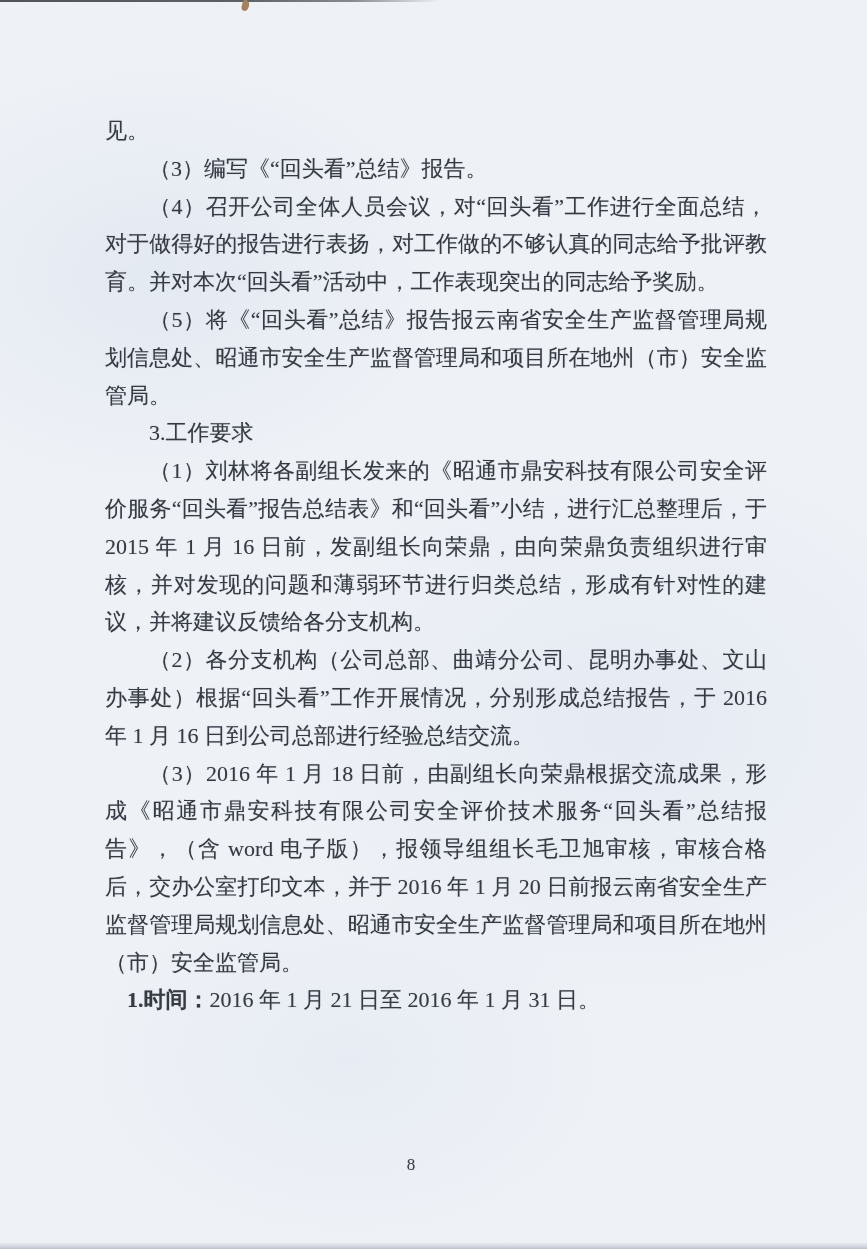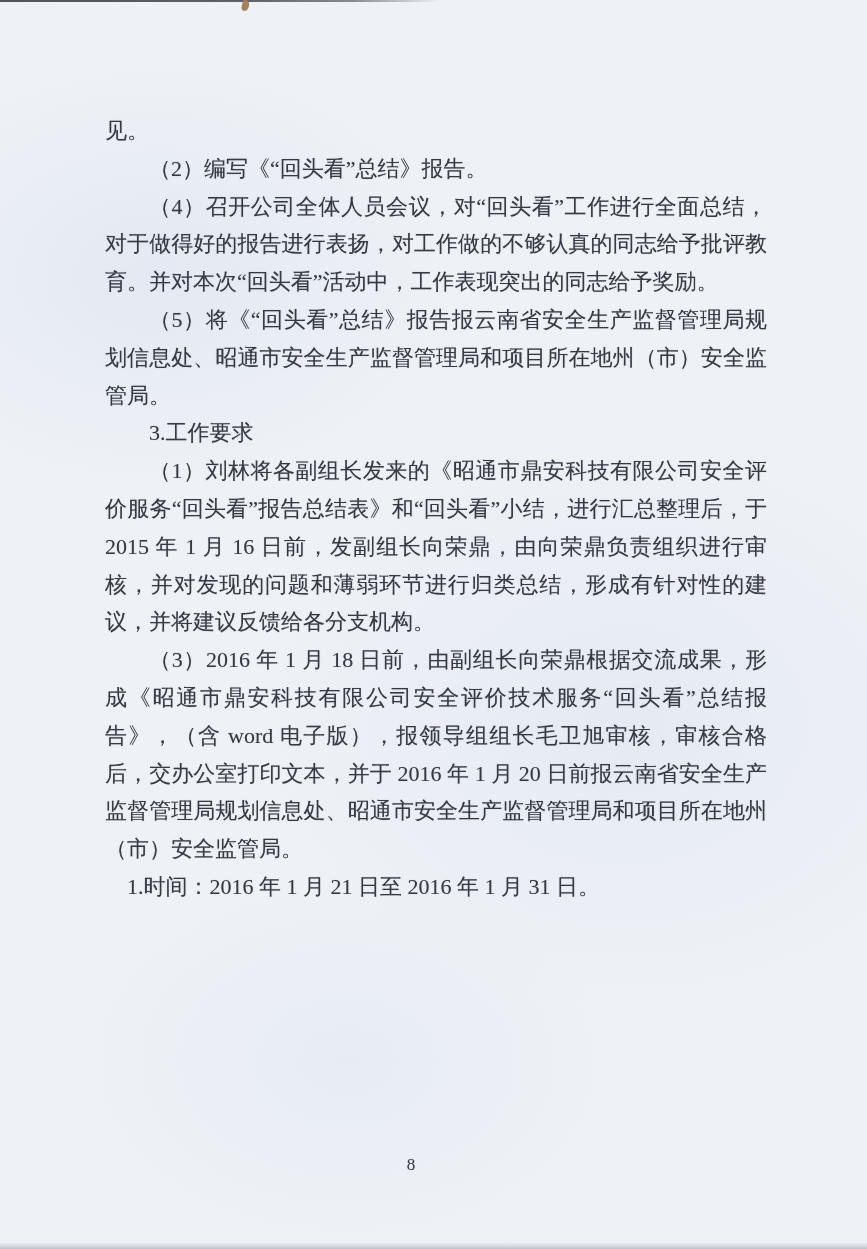--- a/index.html
+++ b/index.html
@@ -47,43 +47,44 @@
   }
   .blk { margin: 0; padding: 0; }
   .plain        { text-indent: 0; }
   .indent       { text-indent: 2em; }
   .half-indent  { text-indent: 1em; }
   .heading      { font-weight: normal; }
   .section-heading {
     text-indent: 1em; font-weight: bold;
     margin-top: 17px; margin-bottom: 17px;
   }
-  .blk b { font-weight: normal; }
+  .blk b { font-weight: bold; }
   .page-number {
     position: absolute; left: 0; top: 1155px; width: 822px;
     text-align: center;
     font-size: 17px;
     color: #3c414a;
     text-shadow: 0 0 1px rgba(66,72,82,.3);
   }
 </style>
 </head>
 <body>
 
 <div class="page">
   <div class="scan-top-line"></div>
   <div class="scan-speck"></div>
 
   <div class="content">
       <p class="blk plain">见。</p>
-      <p class="blk indent">（2）编写《“回头看”总结》报告。</p>
+      <p class="blk indent">（3）编写《“回头看”总结》报告。</p>
       <p class="blk indent">（4）召开公司全体人员会议，对“回头看”工作进行全面总结，对于做得好的报告进行表扬，对工作做的不够认真的同志给予批评教育。并对本次“回头看”活动中，工作表现突出的同志给予奖励。</p>
       <p class="blk indent">（5）将《“回头看”总结》报告报云南省安全生产监督管理局规划信息处、昭通市安全生产监督管理局和项目所在地州（市）安全监管局。</p>
       <p class="blk indent heading">3.工作要求</p>
       <p class="blk indent">（1）刘林将各副组长发来的《昭通市鼎安科技有限公司安全评价服务“回头看”报告总结表》和“回头看”小结，进行汇总整理后，于 2015 年 1 月 16 日前，发副组长向荣鼎，由向荣鼎负责组织进行审核，并对发现的问题和薄弱环节进行归类总结，形成有针对性的建议，并将建议反馈给各分支机构。</p>
+      <p class="blk indent">（2）各分支机构（公司总部、曲靖分公司、昆明办事处、文山办事处）根据“回头看”工作开展情况，分别形成总结报告，于 2016 年 1 月 16 日到公司总部进行经验总结交流。</p>
       <p class="blk indent">（3）2016 年 1 月 18 日前，由副组长向荣鼎根据交流成果，形成《昭通市鼎安科技有限公司安全评价技术服务“回头看”总结报告》，（含 word 电子版），报领导组组长毛卫旭审核，审核合格后，交办公室打印文本，并于 2016 年 1 月 20 日前报云南省安全生产监督管理局规划信息处、昭通市安全生产监督管理局和项目所在地州（市）安全监管局。</p>
       <p class="blk half-indent"><b>1.时间：</b>2016 年 1 月 21 日至 2016 年 1 月 31 日。</p>
     </div>
 
   <div class="page-number">8</div>
 
   <div class="scan-bottom-strip"></div>
 </div>
 
 </body></html>

